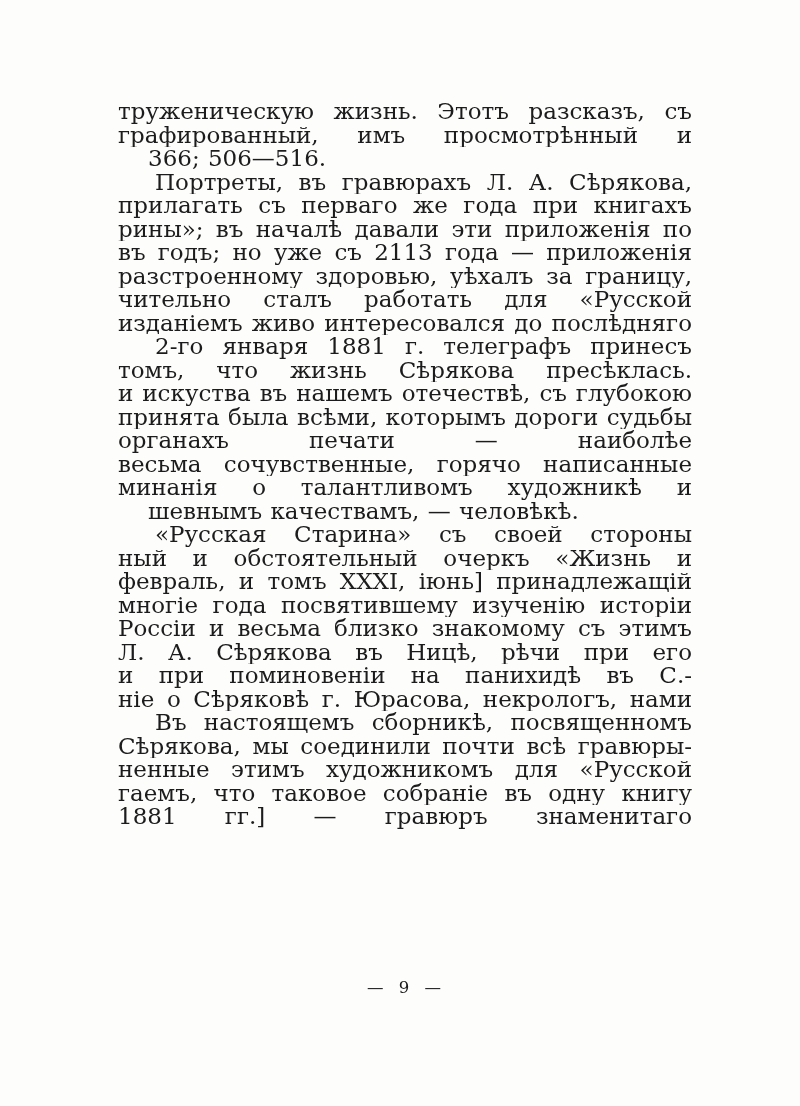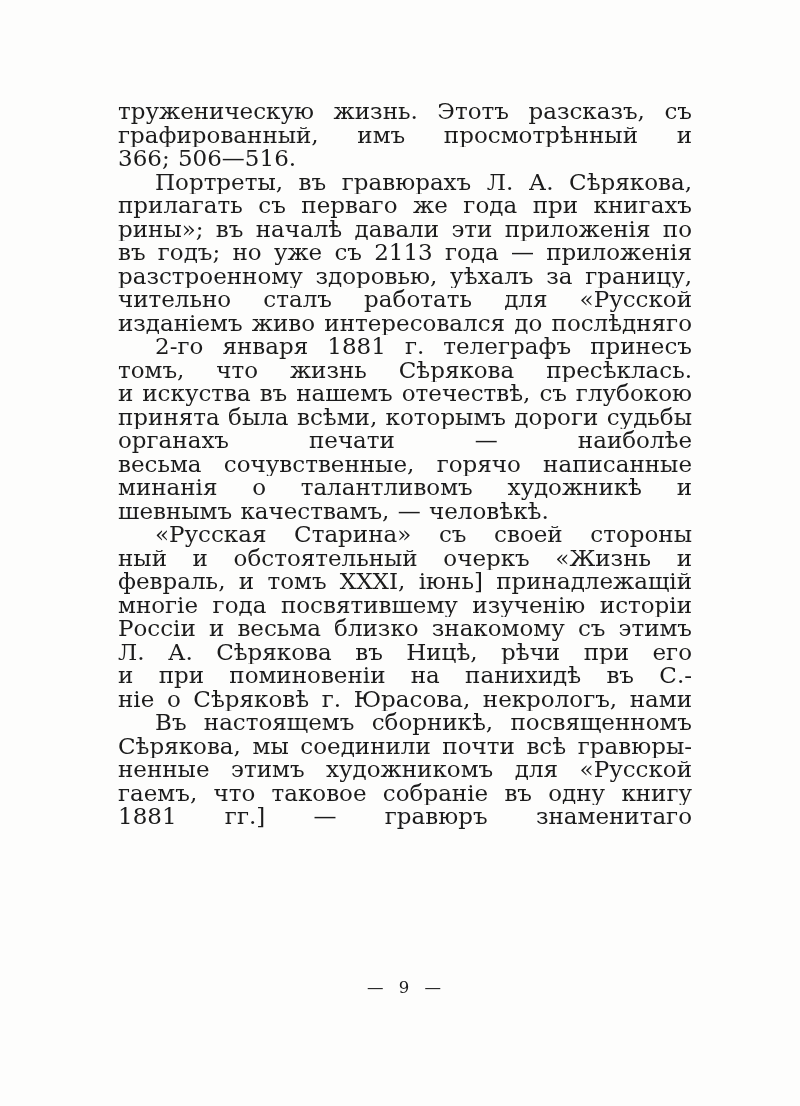--- a/index.html
+++ b/index.html
@@ -33,20 +33,21 @@
     overflow: hidden;
     text-align: justify;
     text-align-last: justify;
     word-spacing: 1px;
   }
   .line.indent {
     text-indent: 37px;
   }
   .line.last-left {
     text-align-last: left;
+    margin-left: 30px;
   }
   .footer {
     position: absolute;
     left: 118px;
     top: 978px;
     width: 574px;
     text-align: center;
     font-size: 16.5px;
     letter-spacing: 2px;
     word-spacing: 6px;

